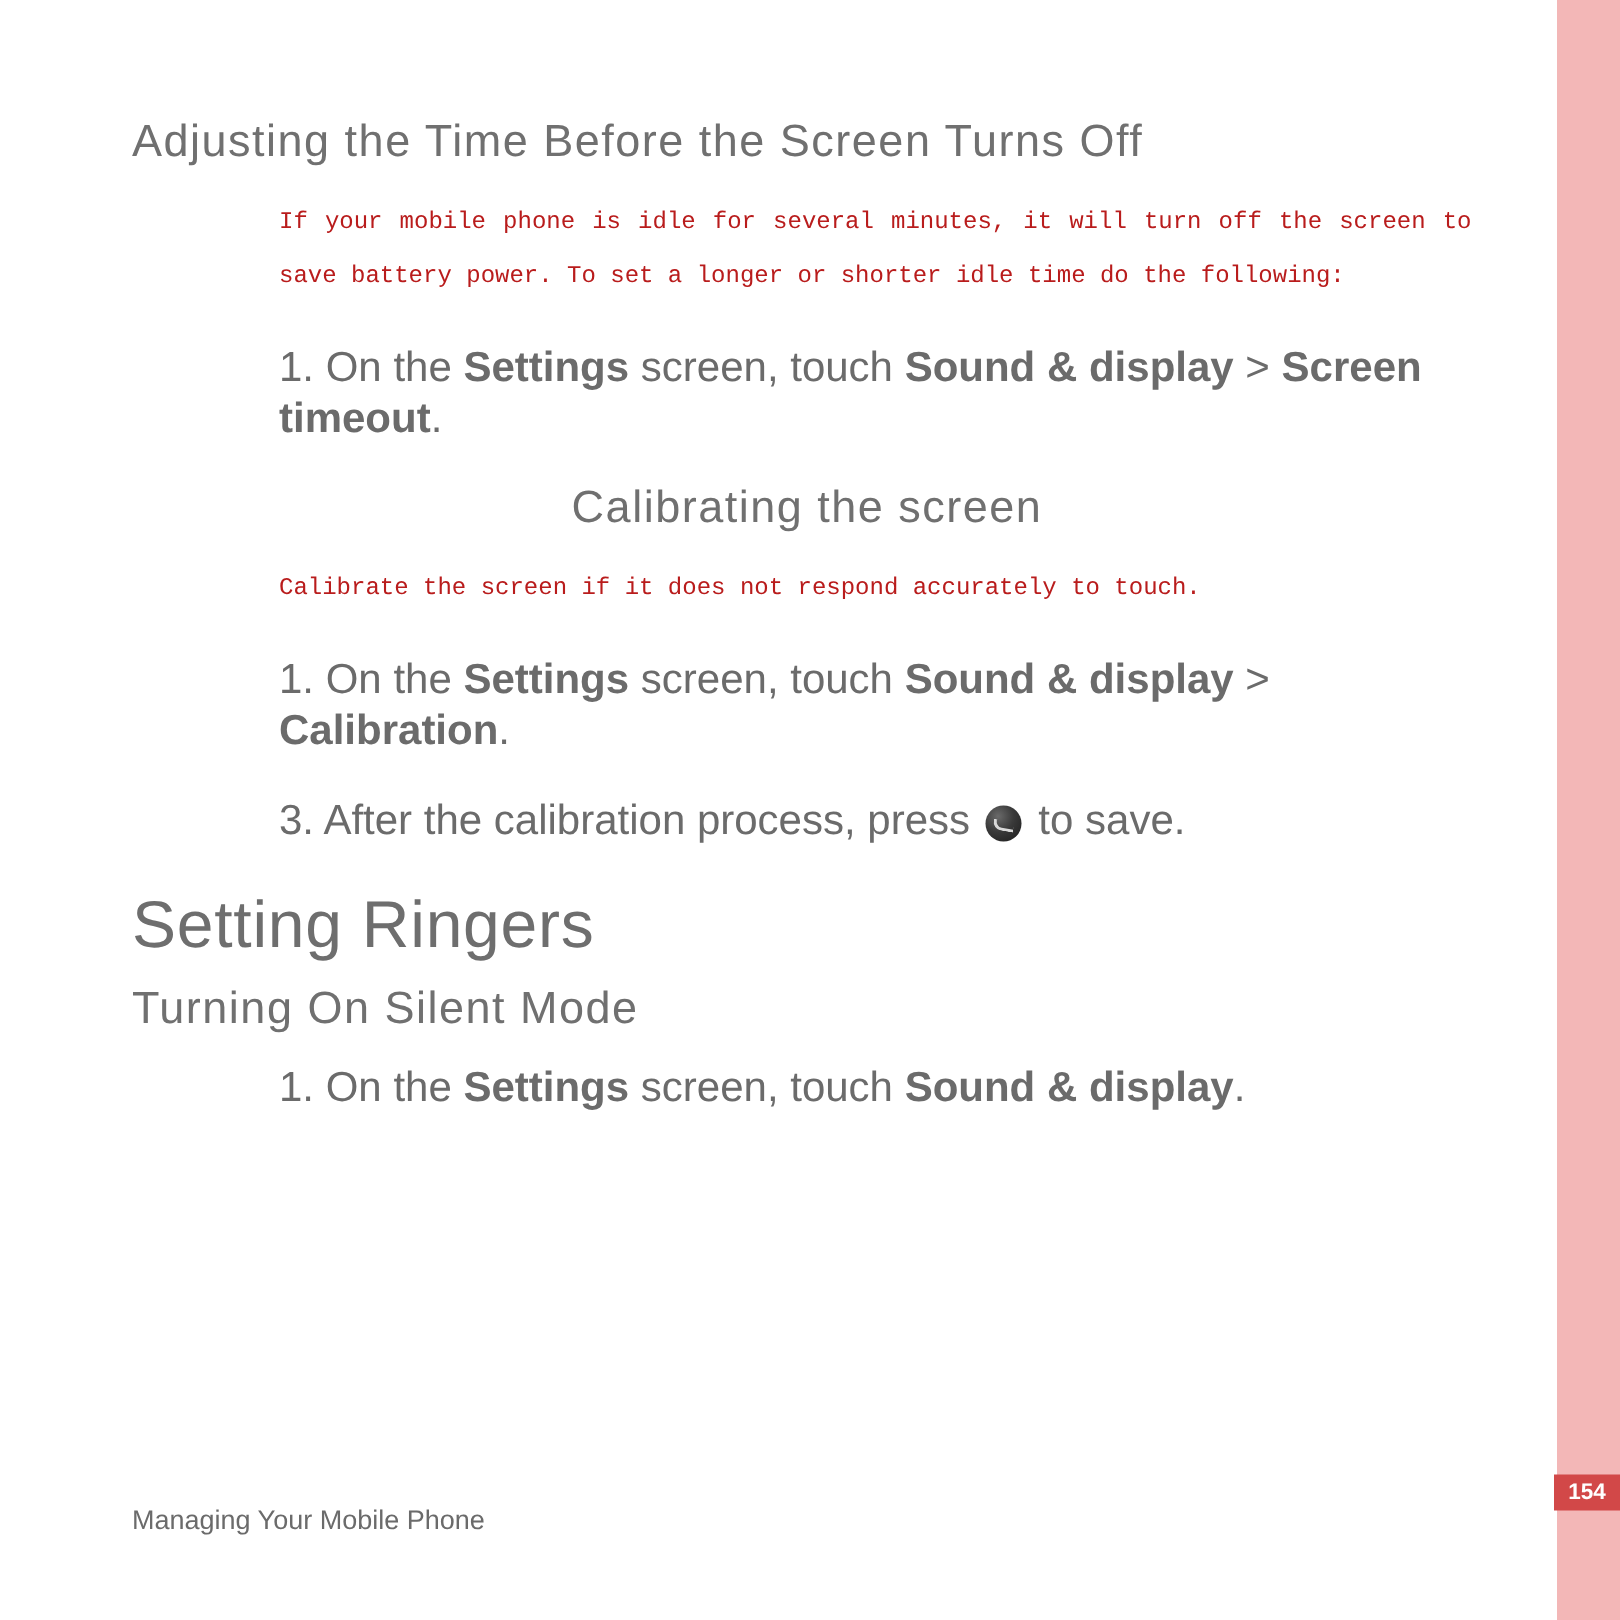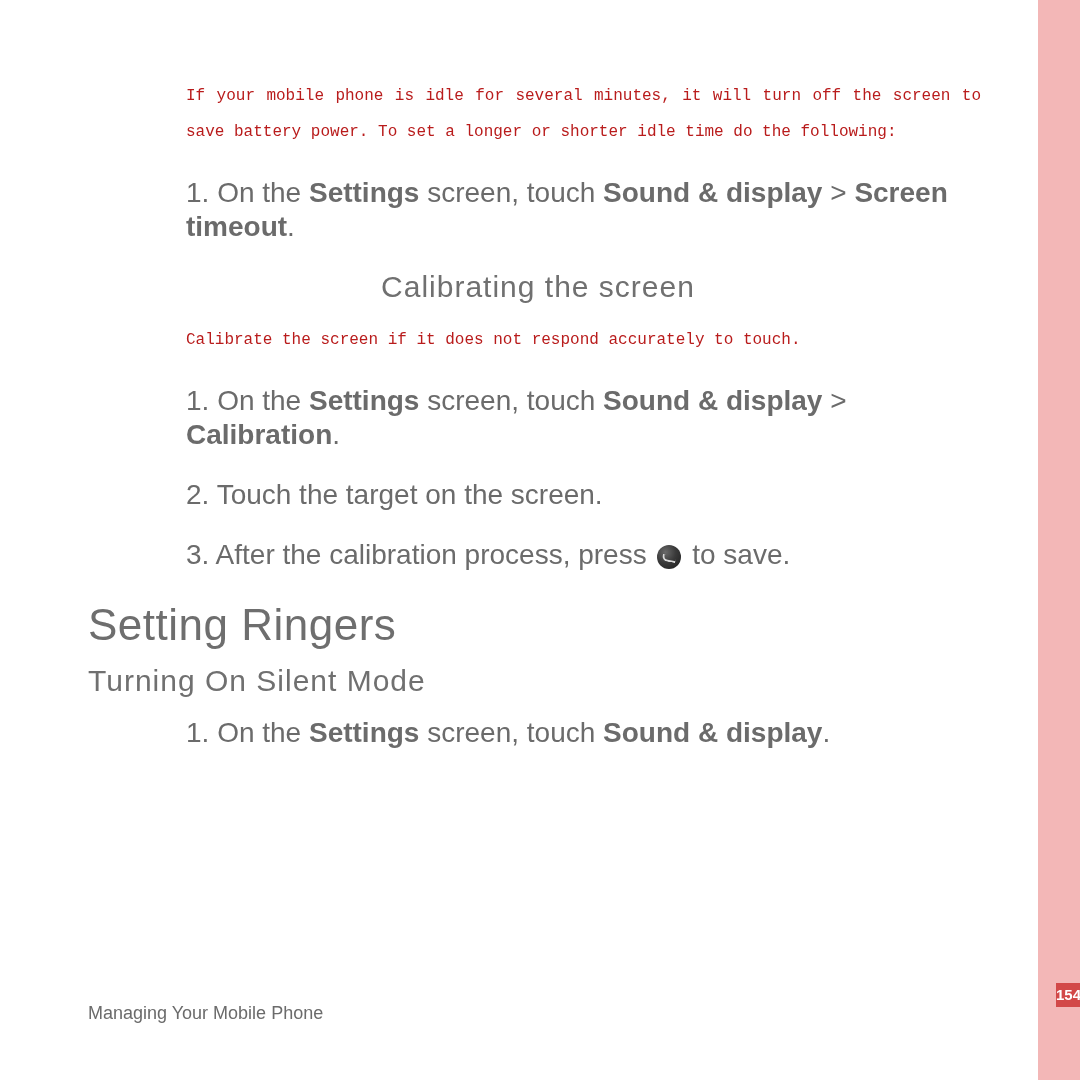--- a/index.html
+++ b/index.html
@@ -18,21 +18,21 @@
     top: 0;
     right: 0;
     width: 42px;
     height: 1080px;
     background: #f3b7b7;
   }
   .page-badge {
     position: absolute;
     right: 0;
     bottom: 73px;
-    width: 24px;
+    width: 44px;
     height: 24px;
     background: #d24848;
     color: #ffffff;
     font-size: 15px;
     font-weight: bold;
     text-align: center;
     line-height: 24px;
   }
   .content {
     position: absolute;
@@ -106,34 +106,34 @@
   }
 </style>
 </head>
 <body>
 
 <div class="side-tab"></div>
 <div class="page-badge">154</div>
 
 <div class="content">
 
+  <div class="h2">Adjusting the Time Before the Screen Turns Off</div>
   <div class="indented">
     <p class="para">If your mobile phone is idle for several minutes, it will turn off the screen to save battery power. To set a longer or shorter idle time do the following:</p>
     <p class="step">
       <span>1. On the </span><span class="bold">Settings</span><span> screen, touch </span><span class="bold">Sound &amp; display</span><span> &gt; </span><span class="bold">Screen timeout</span><span>.</span>
     </p>
   </div>
 
   <div class="h2" style="margin-top:6px;text-align:center;">Calibrating the screen</div>
   <div class="indented">
     <p class="para" style="margin-bottom:26px;">Calibrate the screen if it does not respond accurately to touch.</p>
     <p class="step">
       <span>1. On the </span><span class="bold">Settings</span><span> screen, touch </span><span class="bold">Sound &amp; display</span><span> &gt; </span><span class="bold">Calibration</span><span>.</span>
     </p>
-    <p class="step">2. Touch the target on the screen.</p>
     <p class="step">
       <span>3. After the calibration process, press </span><span class="icon-back"></span><span> to save.</span>
     </p>
   </div>
 
   <div class="h1">Setting Ringers</div>
   <div class="h2" style="margin-top:6px;">Turning On Silent Mode</div>
   <div class="indented">
     <p class="step">
       <span>1. On the </span><span class="bold">Settings</span><span> screen, touch </span><span class="bold">Sound &amp; display</span><span>.</span>

